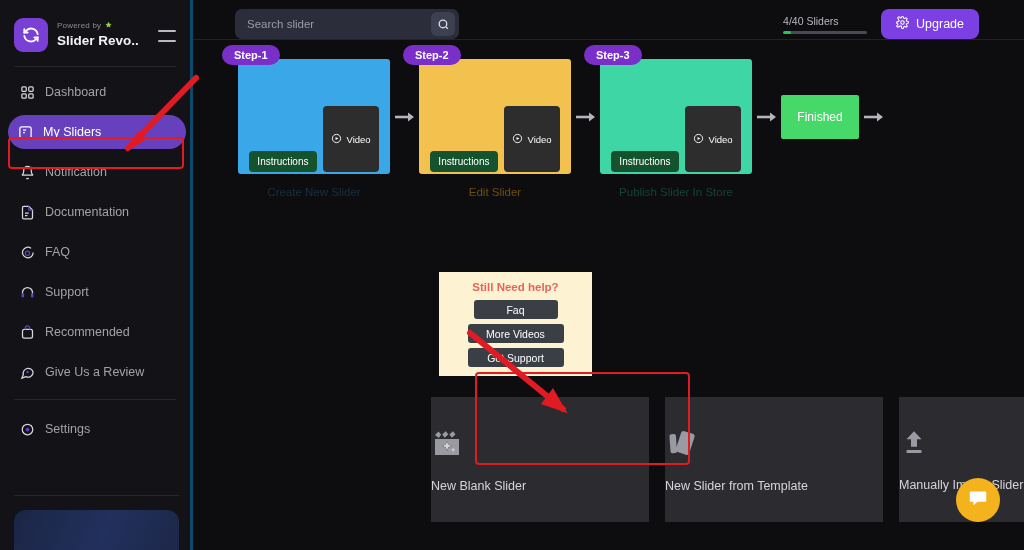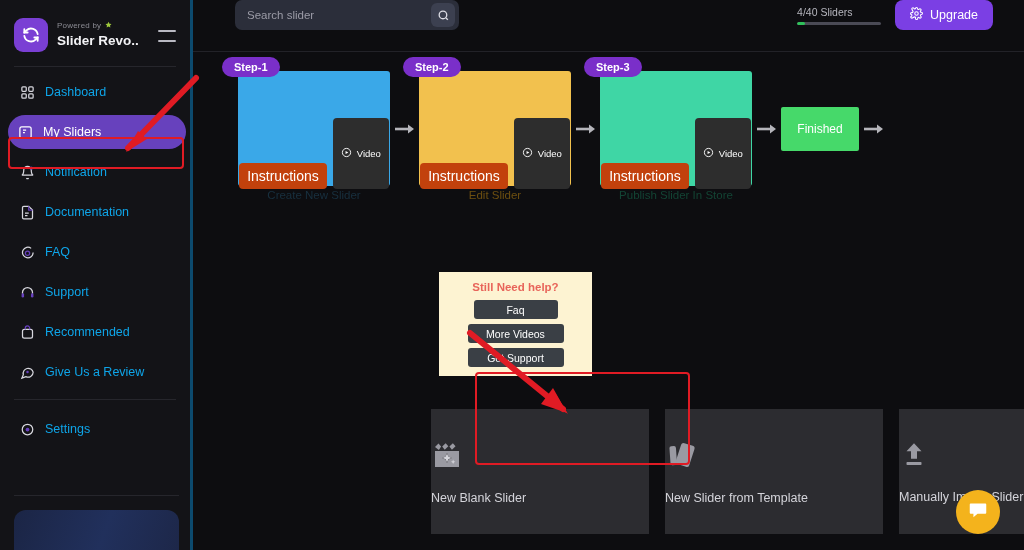--- a/index.html
+++ b/index.html
@@ -38,38 +38,38 @@
   .hamburger i:nth-child(1) { width: 18px; }
   .hamburger i:nth-child(2) { width: 18px; }
 
   .divider { height: 1px; background: #26262c; margin: 14px 14px 0 14px; }
 
   .nav { padding: 8px 10px 0 10px; }
   .nav-item {
     display: flex; align-items: center; gap: 10px;
     height: 34px; padding: 0 10px; margin-bottom: 6px;
     border-radius: 17px; cursor: pointer;
-    color: #0ea5e9; font-size: 12.5px;
+    color: #a3a3a3; font-size: 12.5px;
   }
   .nav-item.active { background: #6741bd; color: #ffffff; width: 178px; margin-left: -2px; }
   .nav-icon { width: 15px; height: 15px; flex: 0 0 15px; display: block; }
 
   .sidebar-bottom { position: absolute; left: 0; bottom: 0; width: 193px; }
   .bottom-divider { height: 1px; background: #26262c; margin: 0 14px 14px 14px; }
   .promo-card {
     margin: 0 14px; height: 40px; border-radius: 12px 12px 0 0;
     background: linear-gradient(110deg, #1b2545 0%, #21305c 55%, #1d2749 100%);
   }
 
   
   #main { flex: 1 1 auto; position: relative; background: #0d0d10; }
   #topbar {
-    height: 52px; display: flex; align-items: flex-start;
+    height: 40px; display: flex; align-items: flex-end;
     border-bottom: 1px solid #222228;
-    padding: 0 31px 0 42px;
+    padding: 0 45px 0 42px;
   }
   .search-box {
     width: 224px; height: 30px; background: #2b2e3a; border-radius: 7px;
     display: flex; align-items: center; padding: 0 4px 0 12px;
   }
   .search-input {
     flex: 1 1 auto; background: transparent; border: none; outline: none;
     color: #c8c8d0; font-size: 11.5px; font-family: "Liberation Sans", sans-serif;
   }
   .search-input::placeholder { color: #9b9ba6; }
@@ -108,43 +108,43 @@
   .step-card {
     width: 152px; height: 115px; border-radius: 3px;
     display: flex; flex-direction: column; align-items: center;
     padding-top: 47px; position: relative;
   }
   .step-card.blue   { background: #3aa8e8; }
   .step-card.yellow { background: #f2c14e; }
   .step-card.green  { background: #3fd6a5; }
   .step-btn-row { display: flex; gap: 6px; }
   .btn-instructions {
-    background: #c2410c; color: #fff; font-size: 14px;
+    background: #14532d; color: #fff; font-size: 10px;
     padding: 5px 8px; border-radius: 4px; cursor: pointer;
     font-family: "Liberation Sans", sans-serif; border: none; margin-top: 45px;
   }
   .btn-video {
     background: #2d2d2d; color: #fff; font-size: 9.5px;
     padding: 5px 8px; border-radius: 4px; cursor: pointer;
     display: flex; align-items: center; gap: 5px;
     font-family: "Liberation Sans", sans-serif; border: none;
   }
-  .step-title { font-size: 11.5px; color: #18303f; }
+  .step-title { margin-top: 14px; font-size: 11.5px; color: #18303f; }
   .step-card.yellow .step-title { color: #6d4f10; }
   .step-card.green .step-title { color: #134434; }
   .flow-arrow { width: 29px; display: flex; align-items: center; justify-content: center; }
   .finished-card {
     width: 78px; height: 44px; background: #46d96a; border-radius: 2px;
     display: flex; align-items: center; justify-content: center;
     color: #ffffff; font-size: 12px;
   }
 
   
   .help-card {
-    position: absolute; left: 246px; top: 220px;
+    position: absolute; left: 246px; top: 232px;
     width: 153px; height: 104px; background: #fdf3d2;
     display: flex; flex-direction: column; align-items: center; padding-top: 9px;
   }
   .help-title { color: #e8645a; font-size: 11.5px; font-weight: bold; margin-bottom: 7px; }
   .help-btn {
     background: #3a3f45; color: #fff; font-size: 10.5px;
     width: 84px; height: 19px; border-radius: 3px; margin-bottom: 5px;
     display: flex; align-items: center; justify-content: center; cursor: pointer;
     border: none; font-family: "Liberation Sans", sans-serif;
   }

